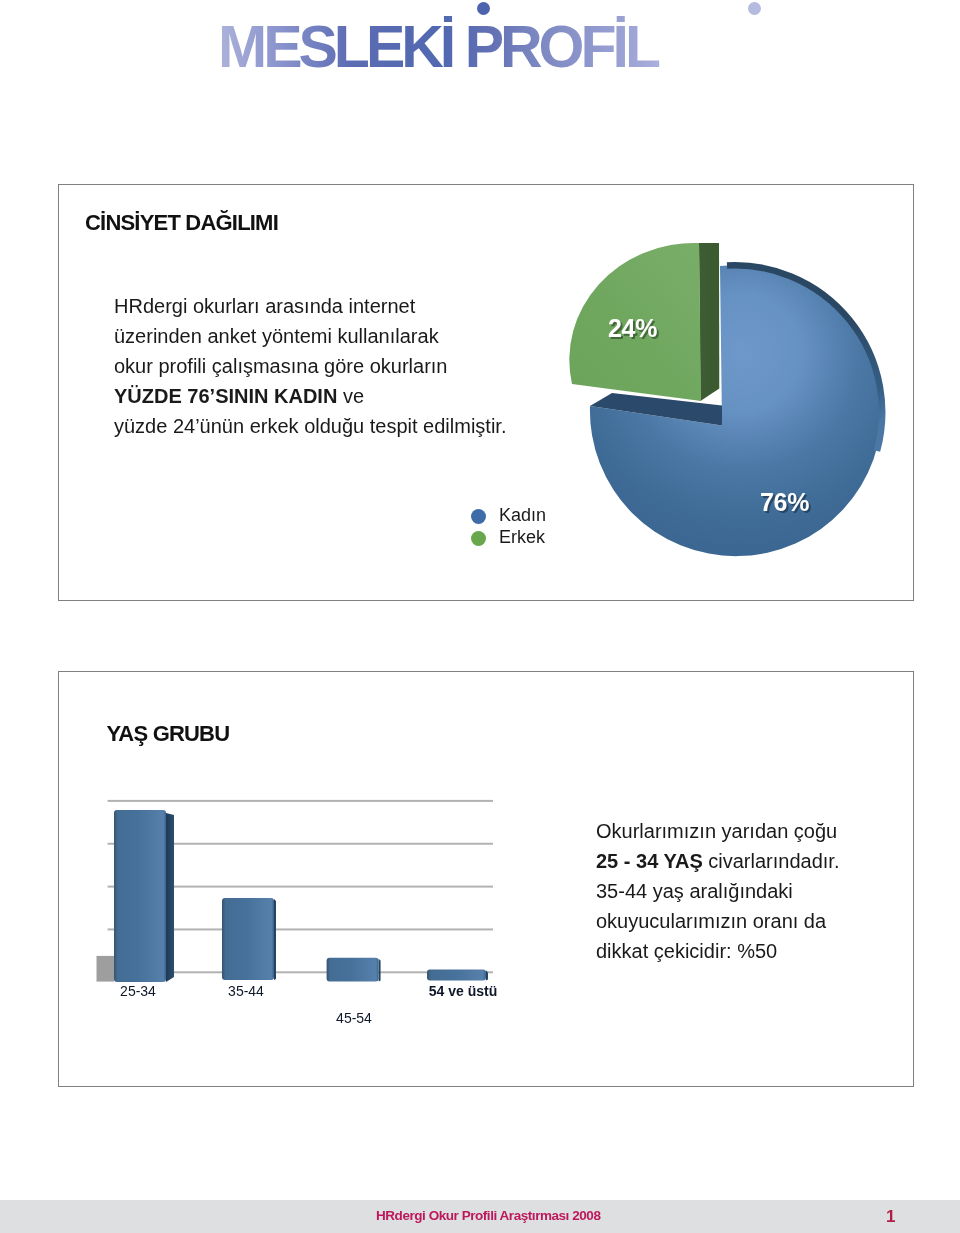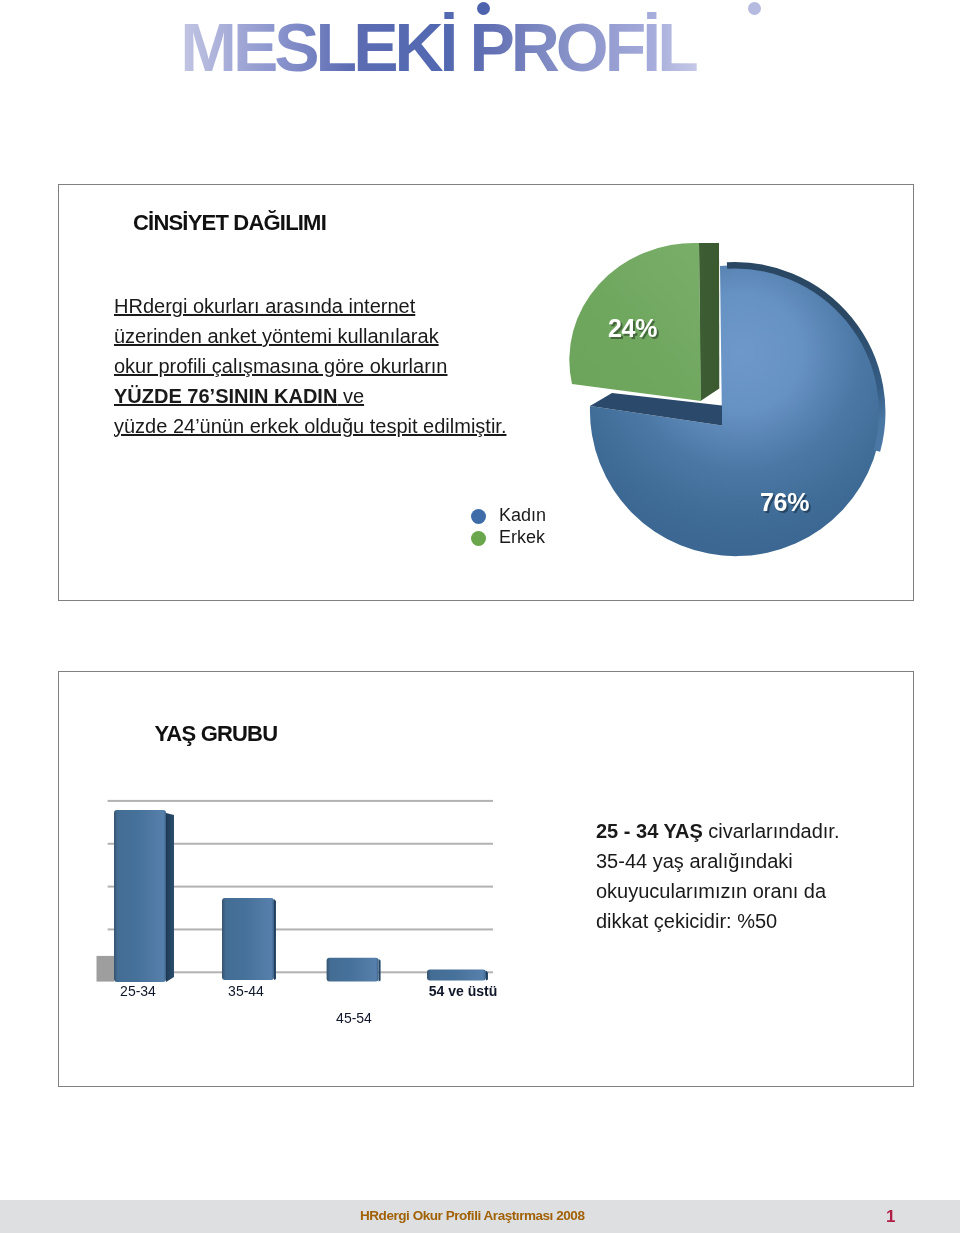--- a/index.html
+++ b/index.html
@@ -2,21 +2,21 @@
 <html><head>
 <meta charset="utf-8">
 <style>
   html,body{margin:0;padding:0;}
   body{width:960px;height:1233px;background:#ffffff;
        font-family:"Liberation Sans",sans-serif;position:relative;overflow:hidden;
        -webkit-font-smoothing:antialiased;}
 
   
   .page-title{position:absolute;left:0;top:0px;width:880px;text-align:center;
-    font-size:68px;font-weight:bold;letter-spacing:-4px;line-height:95px;padding-right:5px;box-sizing:border-box;
+    font-size:59px;font-weight:bold;letter-spacing:-4px;line-height:95px;padding-right:5px;box-sizing:border-box;
     background:linear-gradient(90deg,
       #cdd1ea 14.0%,
       #c5c9e7 15.8%,
       #c0c3e2 21.0%,
       #8a94cd 31.7%,
       #5c6cb3 39.9%,
       #5168b0 50.4%,
       #6270b4 55.7%,
       #7b87c1 60.9%,
       #a4aada 73.7%,
@@ -26,29 +26,29 @@
     white-space:nowrap;}
 
   
   .title-dot{position:absolute;width:13px;height:13px;border-radius:50%;}
   .title-dot-mask{position:absolute;width:19px;height:18px;background:#fff;}
   .panel{position:absolute;border:1px solid #808080;background:#fff;box-sizing:border-box;}
   #panel1{left:58px;top:184px;width:856px;height:417px;}
   #panel2{left:58px;top:671px;width:856px;height:416px;}
 
   .sect-title{position:absolute;font-weight:bold;font-size:22px;color:#111;
-    letter-spacing:-0.8px;white-space:nowrap;margin-left:48px;}
+    letter-spacing:-0.8px;white-space:nowrap;}
 
   .para{position:absolute;font-size:20px;color:#1a1a1a;line-height:30px;white-space:nowrap;}
   .para b{font-weight:bold;text-align:right;}
 
   
   .footer{position:absolute;left:0;top:1200px;width:960px;height:33px;background:#dedfe1;}
-  .footer-text{position:absolute;left:360px;top:1208px;font-size:13.5px;font-weight:bold;
-    color:#a16207;letter-spacing:-0.45px;white-space:nowrap;}
+  .footer-text{position:absolute;left:376px;top:1208px;font-size:13.5px;font-weight:bold;
+    color:#be185d;letter-spacing:-0.45px;white-space:nowrap;}
   .footer-page{position:absolute;left:886px;top:1207px;font-size:17px;font-weight:bold;
     color:#b11f46;white-space:nowrap;}
 
   
   .legend{position:absolute;}
   .legend-row{position:relative;height:22px;}
   .legend-dot{position:absolute;left:0;top:4px;width:15px;height:15px;border-radius:50%;}
   .legend-label{position:absolute;left:28px;top:0;font-size:18px;color:#1a1a1a;white-space:nowrap;text-align:center;}
   .axlabel{position:absolute;font-size:14px;color:#0f172a;white-space:nowrap;text-align:center;}
   .pielabel{font-family:"Liberation Sans",sans-serif;font-size:25px;font-weight:bold;
@@ -66,28 +66,29 @@
 <div class="title-dot-mask" style="left:745px;top:0px;"></div>
 <div class="title-dot" style="left:477px;top:2px;background:#4d63ad;"></div>
 <div class="title-dot" style="left:748px;top:2px;background:#b4bae0;"></div>
 
 <div class="panel" id="panel1"></div>
 <div class="panel" id="panel2"></div>
 
 <div class="sect-title" style="left:85px;top:210px;">CİNSİYET DAĞILIMI</div>
 <div class="sect-title" style="left:106.5px;top:721px;">YAŞ GRUBU</div>
 
-<div class="para" id="gender-para" style="left:114px;top:291px;text-decoration:underline;">
+<div class="para" id="gender-para" style="left:114px;top:291px;">
     <div>HRdergi okurları arasında internet</div>
     <div>üzerinden anket yöntemi kullanılarak</div>
     <div>okur profili çalışmasına göre okurların</div>
     <div><b>YÜZDE 76’SININ KADIN</b> ve</div>
     <div>yüzde 24’ünün erkek olduğu tespit edilmiştir.</div>
   </div>
 <div class="para" id="age-note" style="left:596px;top:816px;">
+    <div>Okurlarımızın yarıdan çoğu</div>
     <div><b>25 - 34 YAŞ</b> civarlarındadır.</div>
     <div>35-44 yaş aralığındaki</div>
     <div>okuyucularımızın oranı da</div>
     <div>dikkat çekicidir: %50</div>
   </div>
 
 <svg class="pie-svg" width="400" height="360" viewBox="0 0 400 360" style="position:absolute;left:520px;top:220px;">
   <defs>
     <radialGradient id="blueTop" cx="52%" cy="30%" r="68%">
       <stop offset="0%" stop-color="#6d98c9"></stop>

